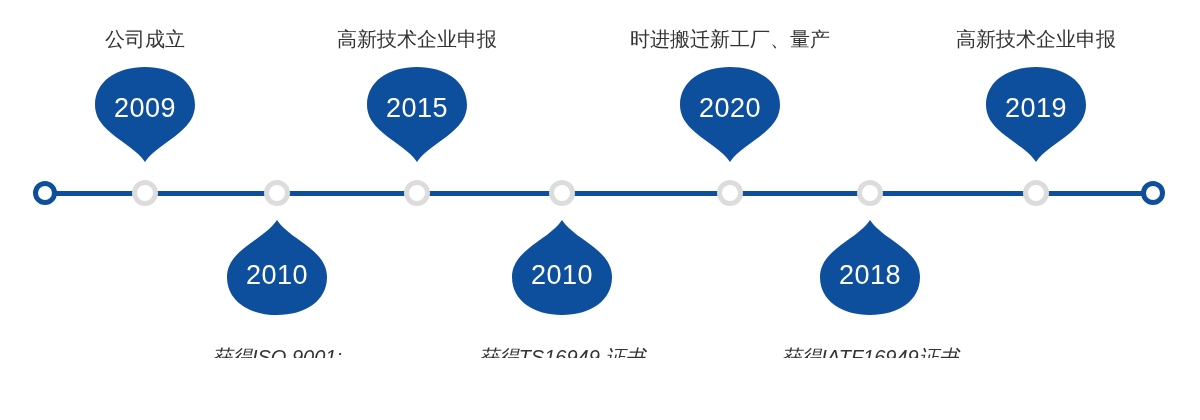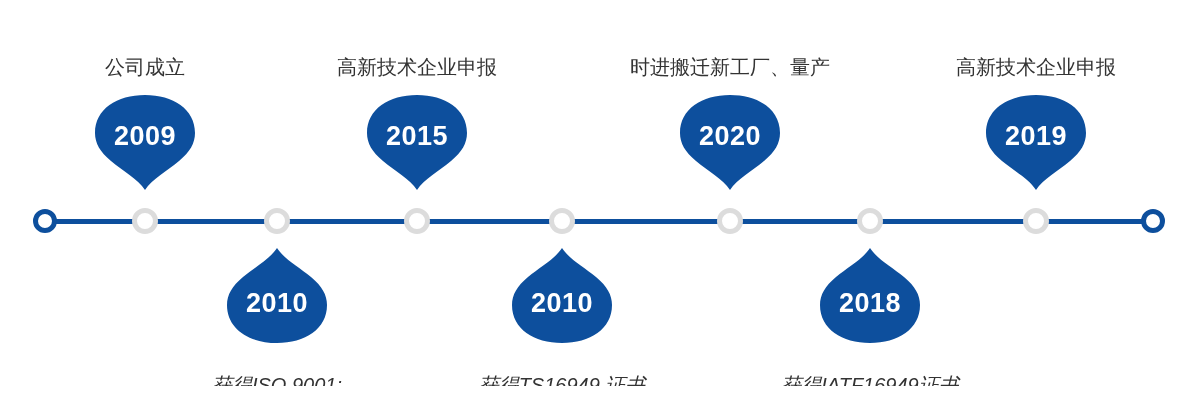--- a/index.html
+++ b/index.html
@@ -7,21 +7,20 @@
     padding: 0;
     background: #ffffff;
     font-family: "Liberation Sans", "DejaVu Sans", sans-serif;
   }
   .stage {
     position: relative;
     width: 1200px;
     height: 358px;
     background: #ffffff;
     overflow: hidden;
-    margin-top: 28px;
   }
   
   .timeline-line {
     position: absolute;
     left: 45px;
     top: 191px;
     width: 1108px;
     height: 5px;
     background: var(--blue, #0d4f9d);
     border-radius: 3px;
@@ -77,21 +76,21 @@
   .event.bottom .balloon svg { transform: scaleY(-1); }
   .balloon .drop-path { fill: var(--blue, #0d4f9d); }
   .year {
     position: absolute;
     inset: 0;
     display: flex;
     align-items: center;
     justify-content: center;
     color: var(--year-color, #ffffff);
     font-size: 27px;
-    font-weight: bold;
+    font-weight: normal;
     letter-spacing: 0.5px;
   }
   .event.top    .year { padding-bottom: 12px; }
   .event.bottom .year { padding-top: 14px; }
 
   
   .event-label {
     position: absolute;
     left: 0;
     transform: translateX(-50%);

